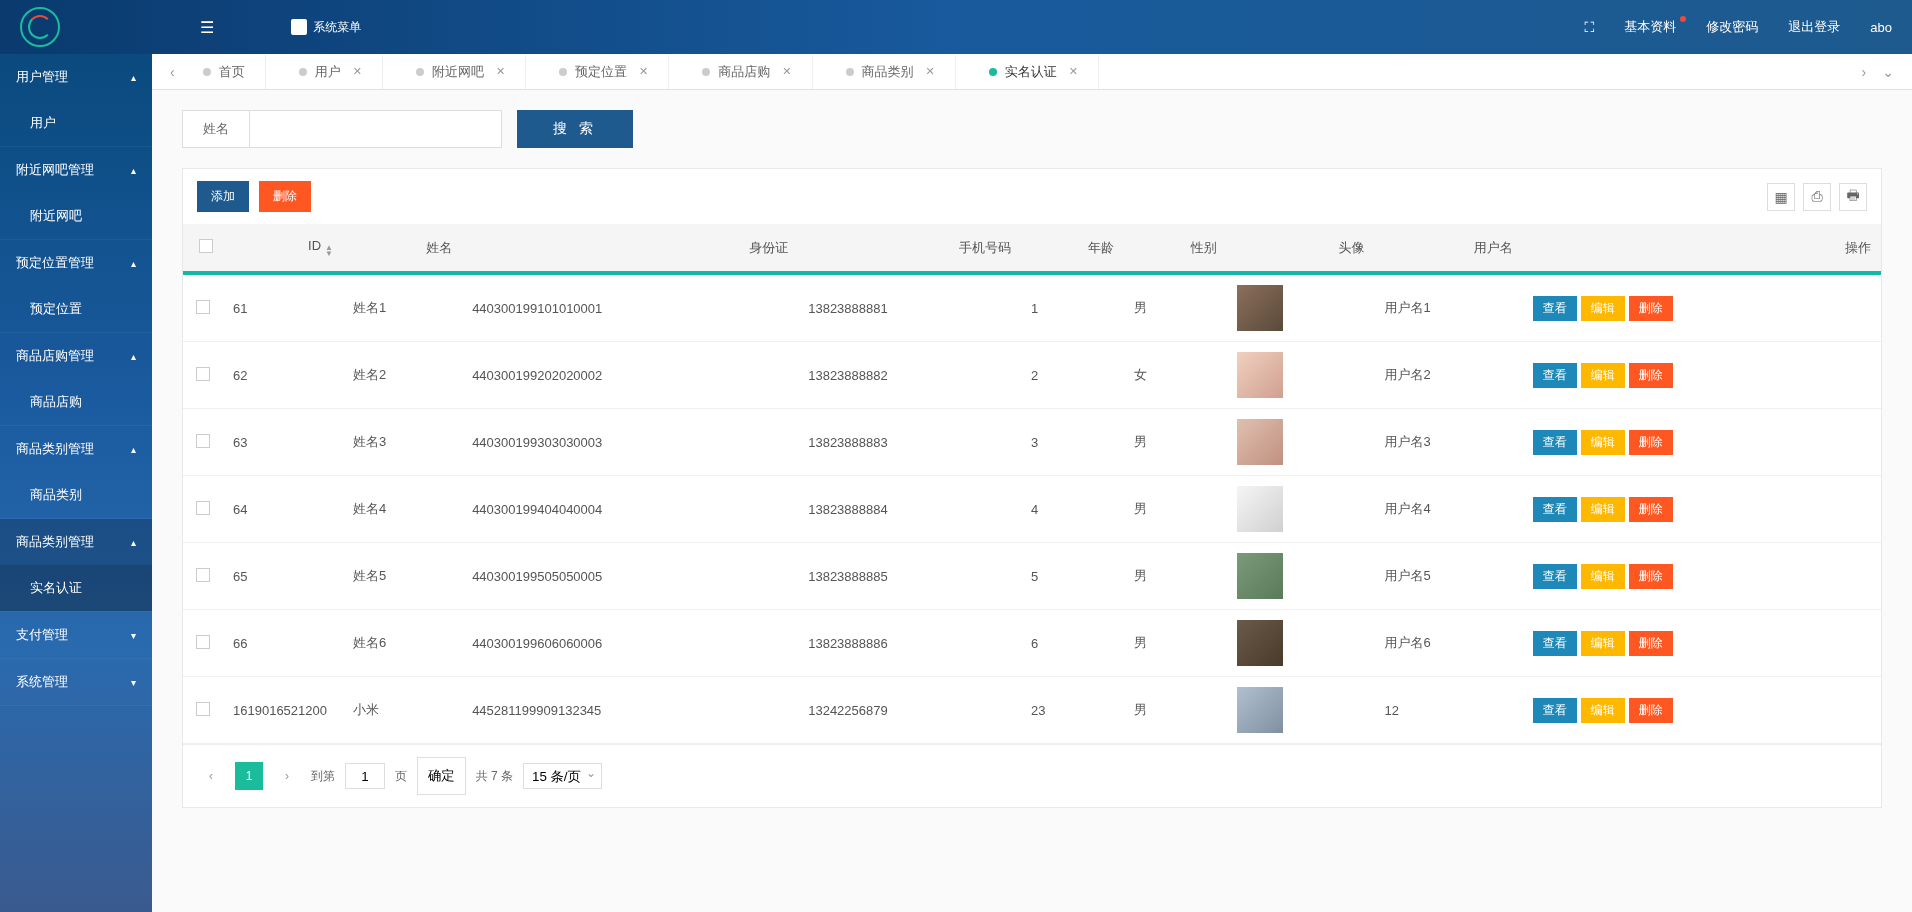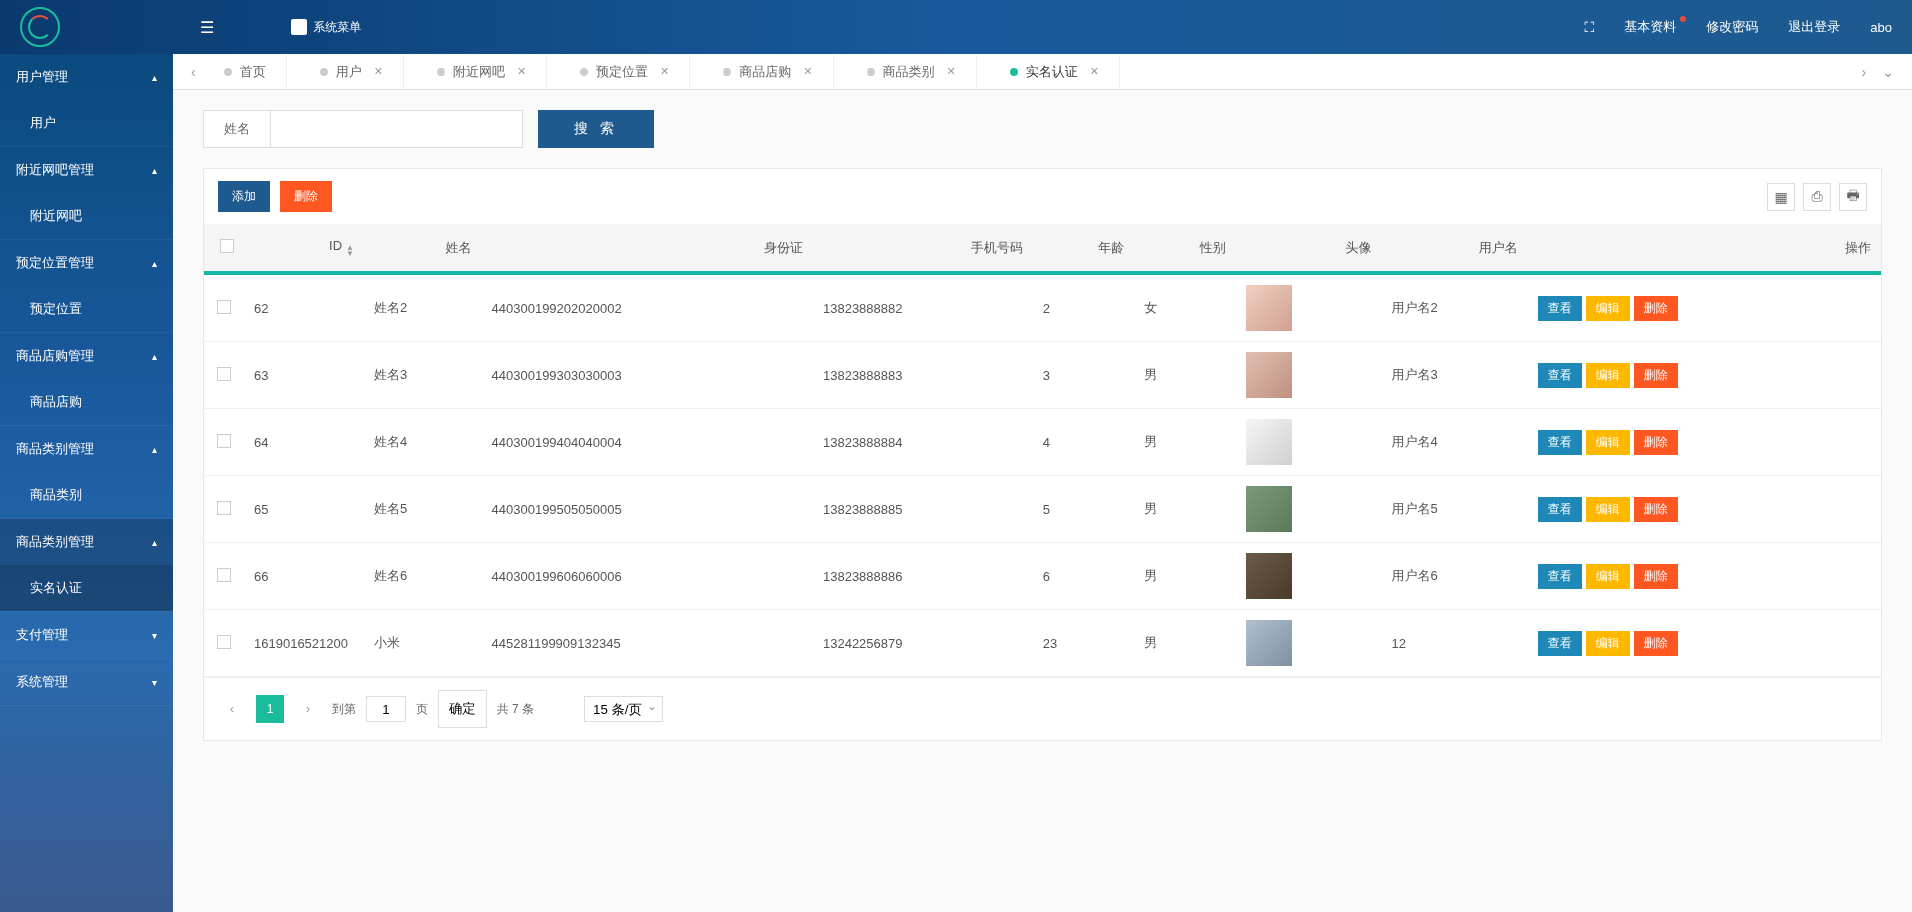--- a/index.html
+++ b/index.html
@@ -12,21 +12,21 @@
     .sys-menu { margin-left: 77px; display: flex; align-items: center; gap: 6px; font-size: 12px; }
     .sys-menu-icon { width: 16px; height: 16px; background: #fff; border-radius: 2px; display: inline-block; }
     .header-right { margin-left: auto; display: flex; align-items: center; gap: 30px; font-size: 13px; }
     .header-right span { cursor: pointer; }
     .basic-info { position: relative; }
     .basic-info::after { content: ''; position: absolute; top: -2px; right: -10px; width: 6px; height: 6px; background: #e74c3c; border-radius: 50%; }
     .fullscreen-icon { font-size: 14px; }
     
     .main { display: flex; height: calc(100vh - 54px); }
     
-    .sidebar { width: 173px; background: linear-gradient(180deg, #0a4a7e 0%, #1a5a9e 40%, #2a6aae 70%, #3a5a8e 100%); color: #fff; overflow-y: auto; }
+    .sidebar { width: 152px; background: linear-gradient(180deg, #0a4a7e 0%, #1a5a9e 40%, #2a6aae 70%, #3a5a8e 100%); color: #fff; overflow-y: auto; }
     .sidebar-group { border-bottom: 1px solid rgba(255,255,255,0.05); }
     .sidebar-group-header { padding: 14px 16px; display: flex; align-items: center; justify-content: space-between; cursor: pointer; font-size: 13px; }
     .sidebar-group-header.active { background: rgba(0,0,0,0.2); }
     .sidebar-arrow { font-size: 10px; }
     .sidebar-item { padding: 14px 16px 14px 30px; cursor: pointer; font-size: 13px; }
     .sidebar-item.active { background: rgba(0,0,0,0.3); }
     
     .content { flex: 1; display: flex; flex-direction: column; background: #fff; overflow: hidden; }
     
     .tabs { height: 36px; display: flex; align-items: center; border-bottom: 1px solid #e0e0e0; padding: 0 10px; }
@@ -73,21 +73,21 @@
     .avatar-img.a5 { background: linear-gradient(135deg, #7a9a7a, #5a7a5a); }
     .avatar-img.a6 { background: linear-gradient(135deg, #6a5a4a, #4a3a2a); }
     .avatar-img.a7 { background: linear-gradient(135deg, #b0c0d0, #8090a0); }
     .row-actions { display: flex; gap: 4px; }
     
     .pagination { padding: 12px 14px; display: flex; align-items: center; gap: 10px; border-top: 1px solid #eee; font-size: 12px; color: #666; }
     .page-btn { width: 28px; height: 28px; display: flex; align-items: center; justify-content: center; cursor: pointer; color: #999; }
     .page-btn.active { background: #1abc9c; color: #fff; }
     .page-input { width: 40px; height: 26px; border: 1px solid #ddd; text-align: center; }
     .page-confirm { padding: 9px 10px; border: 1px solid #ddd; background: #fff; cursor: pointer; }
-    .page-size-select { height: 26px; border: 1px solid #ddd; padding: 0 20px 0 8px; background: #fff; appearance: none; margin-left: 40px; }
+    .page-size-select { height: 26px; border: 1px solid #ddd; padding: 0 20px 0 8px; background: #fff; appearance: none; }
     .select-wrapper { position: relative; display: inline-block; }
     .select-wrapper::after { content: '⌄'; position: absolute; right: 6px; top: 3px; pointer-events: none; color: #999; }
     
     .watermark { position: absolute; font-size: 28px; color: #e74c3c; font-weight: bold; left: 50%; top: 50%; transform: translate(-50%, -50%); pointer-events: none; z-index: 100; }
   </style>
 </head>
 <body>
 
 <div class="header">
   <div class="logo"></div>
@@ -240,20 +240,40 @@
                 <th>年龄</th>
                 <th>性别</th>
                 <th>头像</th>
                 <th>用户名</th>
                 <th>操作</th>
               </tr>
             </thead>
           <tbody id="tbody">
               <tr>
     <td class="col-checkbox"><span class="checkbox"></span></td>
+    <td>61</td>
+    <td>姓名1</td>
+    <td>440300199101010001</td>
+    <td>13823888881</td>
+    <td>1</td>
+    <td>男</td>
+    <td>
+                  <span class="avatar-img a1"></span>
+                </td>
+    <td>用户名1</td>
+    <td>
+      <div class="row-actions">
+        <button class="btn btn-info btn-sm">查看</button>
+        <button class="btn btn-warning btn-sm">编辑</button>
+        <button class="btn btn-danger btn-sm">删除</button>
+      </div>
+    </td>
+              </tr>
+              <tr>
+    <td class="col-checkbox"><span class="checkbox"></span></td>
     <td>62</td>
     <td>姓名2</td>
     <td>440300199202020002</td>
     <td>13823888882</td>
     <td>2</td>
     <td>女</td>
     <td>
                   <span class="avatar-img a2"></span>
                 </td>
     <td>用户名2</td>

